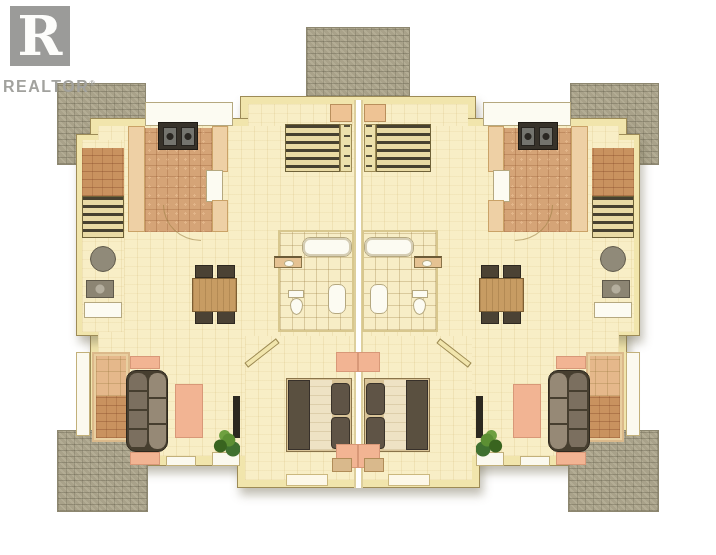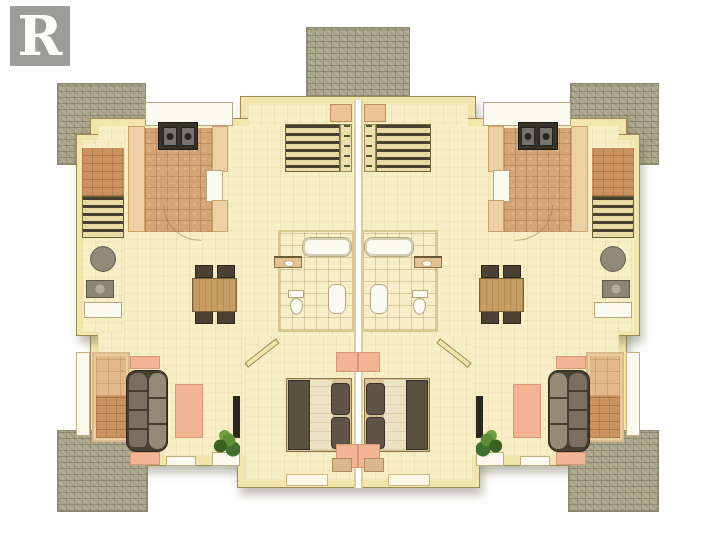--- a/index.html
+++ b/index.html
@@ -239,14 +239,17 @@
                 radial-gradient(circle at 30% 60%, #39641f 6px, transparent 7px),
                 radial-gradient(circle at 60% 40%, #5c8f33 6px, transparent 7px),
                 radial-gradient(circle at 75% 70%, #3f7030 7px, transparent 8px),
                 radial-gradient(circle at 45% 25%, #6fa040 5px, transparent 6px);"></div>
     <div class="abs" style="left:92px;top:456px;width:30px;height:10px;background:#fbf9ef;border:1px solid #c2b07a;"></div>
   </div>
 
   <div class="abs logo-box" style="left:10px;top:6px;width:60px;height:60px;">
     <span>R</span>
   </div>
+  <div class="abs logo-text" style="left:3px;top:78px;">
+    <span>REALTOR</span><sup>®</sup>
+  </div>
 
 </div>
 
 </body></html>

